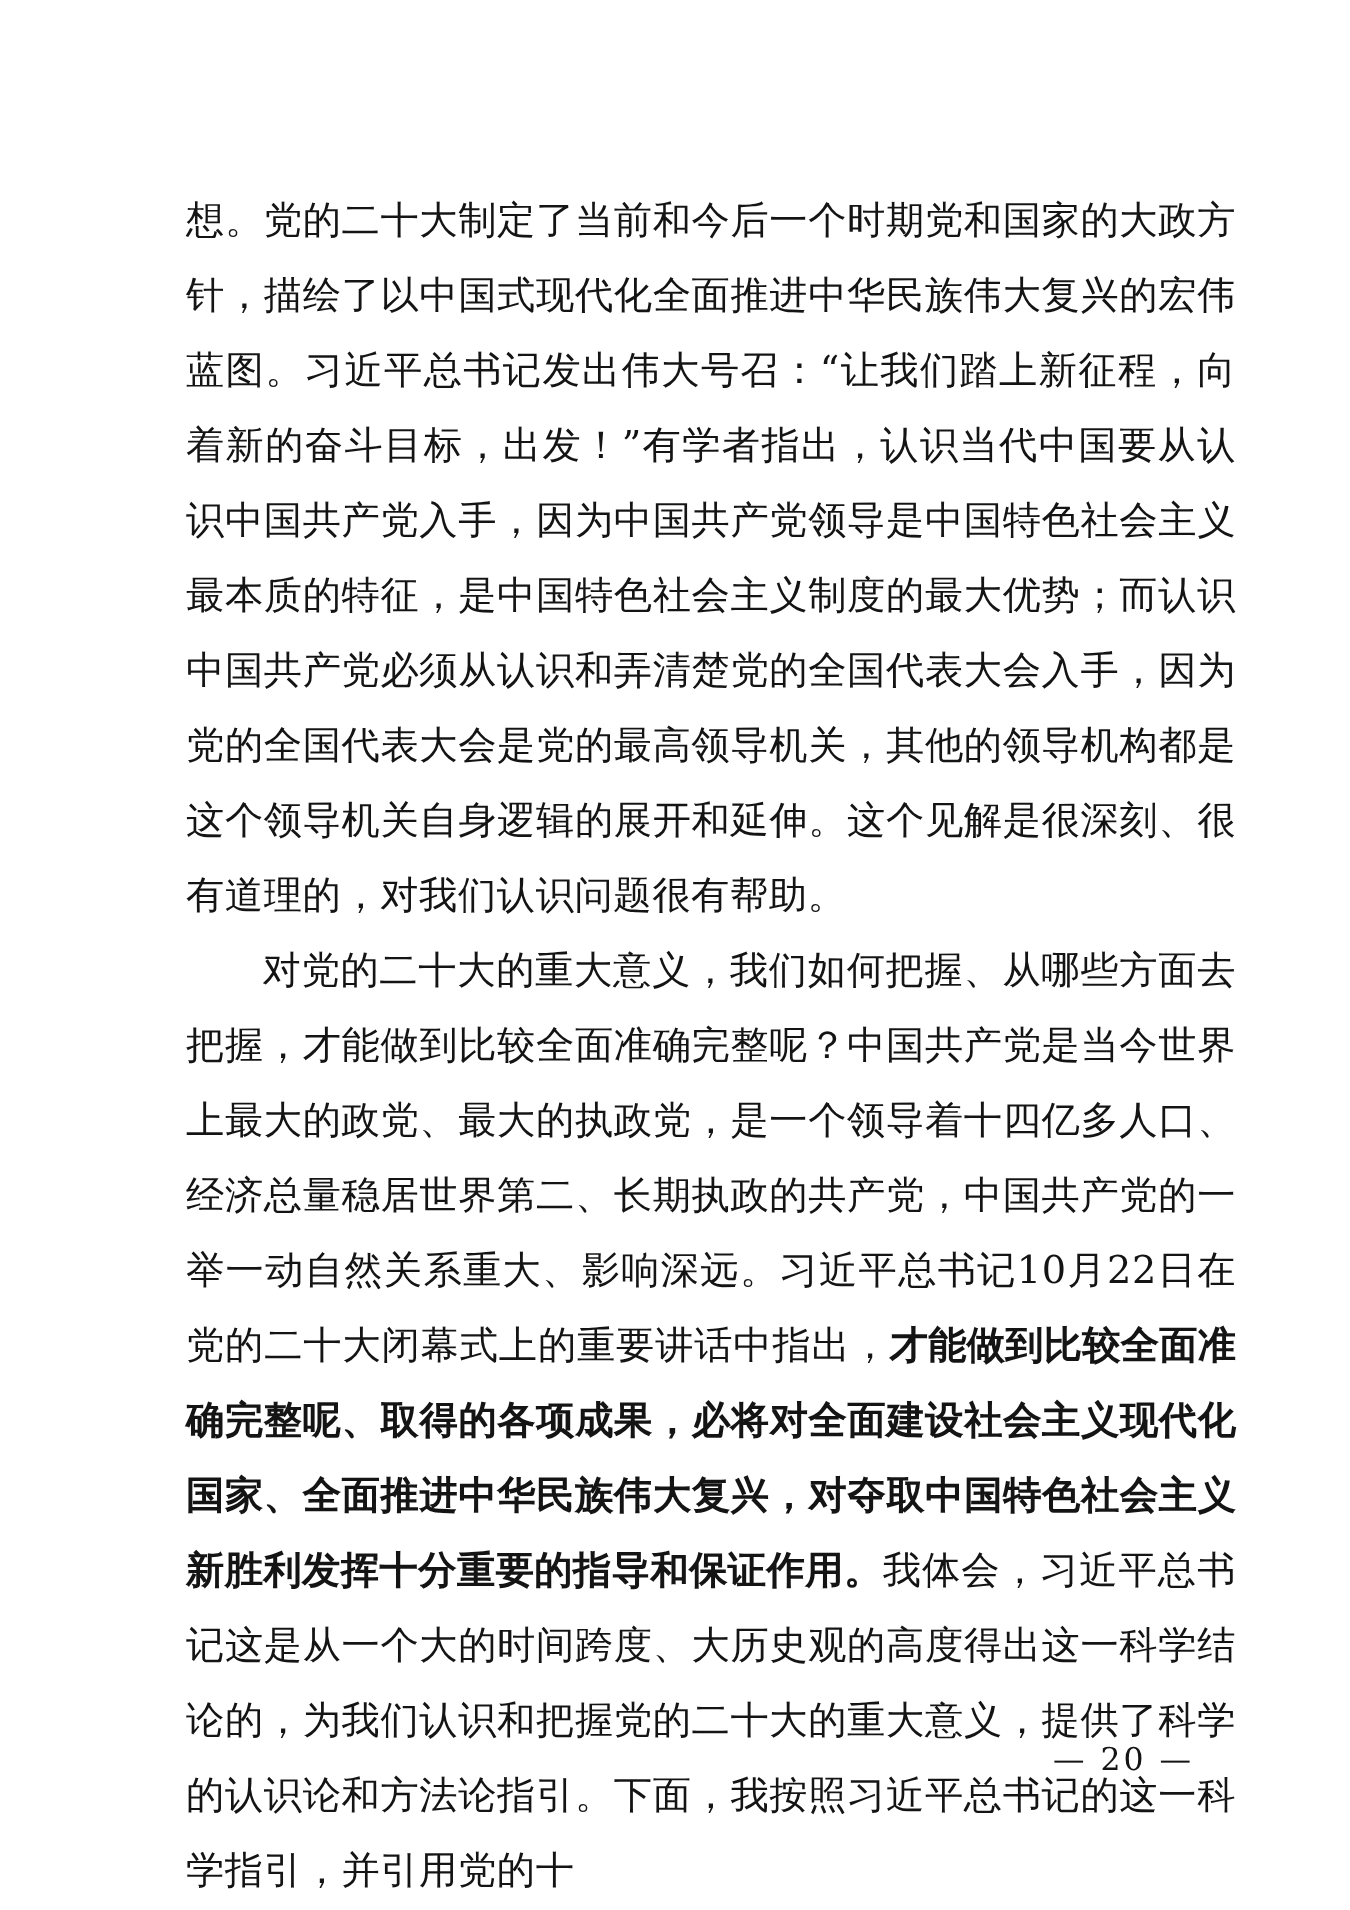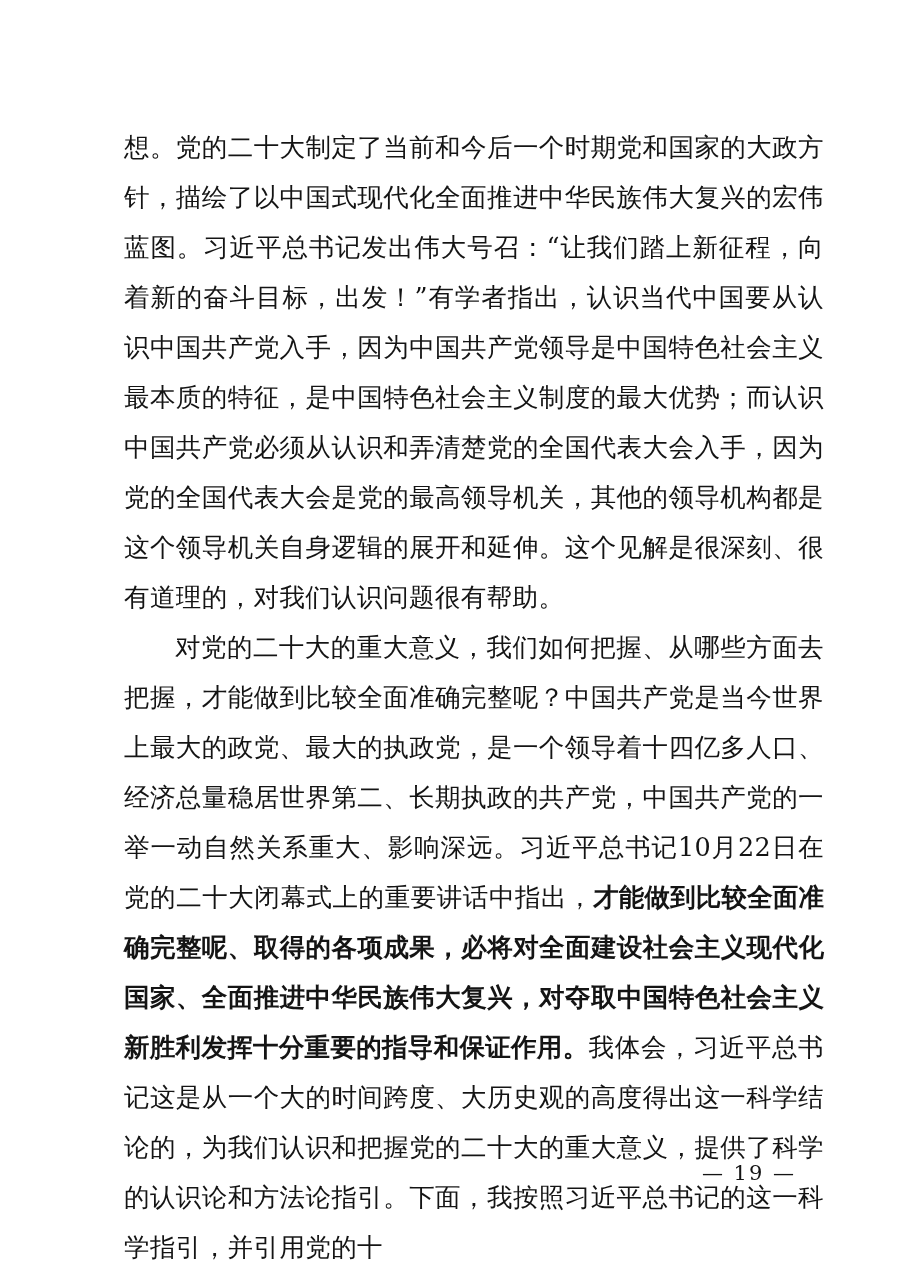--- a/index.html
+++ b/index.html
@@ -69,15 +69,15 @@
 
   <div class="text-column">
     <p class="para">
       <span>想。党的二十大制定了当前和今后一个时期党和国家的大政方针，描绘了以中国式现代化全面推进中华民族伟大复兴的宏伟蓝图。习近平总书记发出伟大号召：“让我们踏上新征程，向着新的奋斗目标，出发！”有学者指出，认识当代中国要从认识中国共产党入手，因为中国共产党领导是中国特色社会主义最本质的特征，是中国特色社会主义制度的最大优势；而认识中国共产党必须从认识和弄清楚党的全国代表大会入手，因为党的全国代表大会是党的最高领导机关，其他的领导机构都是这个领导机关自身逻辑的展开和延伸。这个见解是很深刻、很有道理的，对我们认识问题很有帮助。</span>
     </p>
     <p class="para indent">
       <span>对党的二十大的重大意义，我们如何把握、从哪些方面去把握，才能做到比较全面准确完整呢？中国共产党是当今世界上最大的政党、最大的执政党，是一个领导着十四亿多人口、经济总量稳居世界第二、长期执政的共产党，中国共产党的一举一动自然关系重大、影响深远。习近平总书记10月22日在党的二十大闭幕式上的重要讲话中指出，</span><span class="bold-run">才能做到比较全面准确完整呢、取得的各项成果，必将对全面建设社会主义现代化国家、全面推进中华民族伟大复兴，对夺取中国特色社会主义新胜利发挥十分重要的指导和保证作用。</span><span>我体会，习近平总书记这是从一个大的时间跨度、大历史观的高度得出这一科学结论的，为我们认识和把握党的二十大的重大意义，提供了科学的认识论和方法论指引。下面，我按照习近平总书记的这一科学指引，并引用党的十</span>
     </p>
   </div>
 
-  <div class="page-number">— 19 —</div>
+  <div class="page-number">— 20 —</div>
 
 </div>
 
 </body></html>

